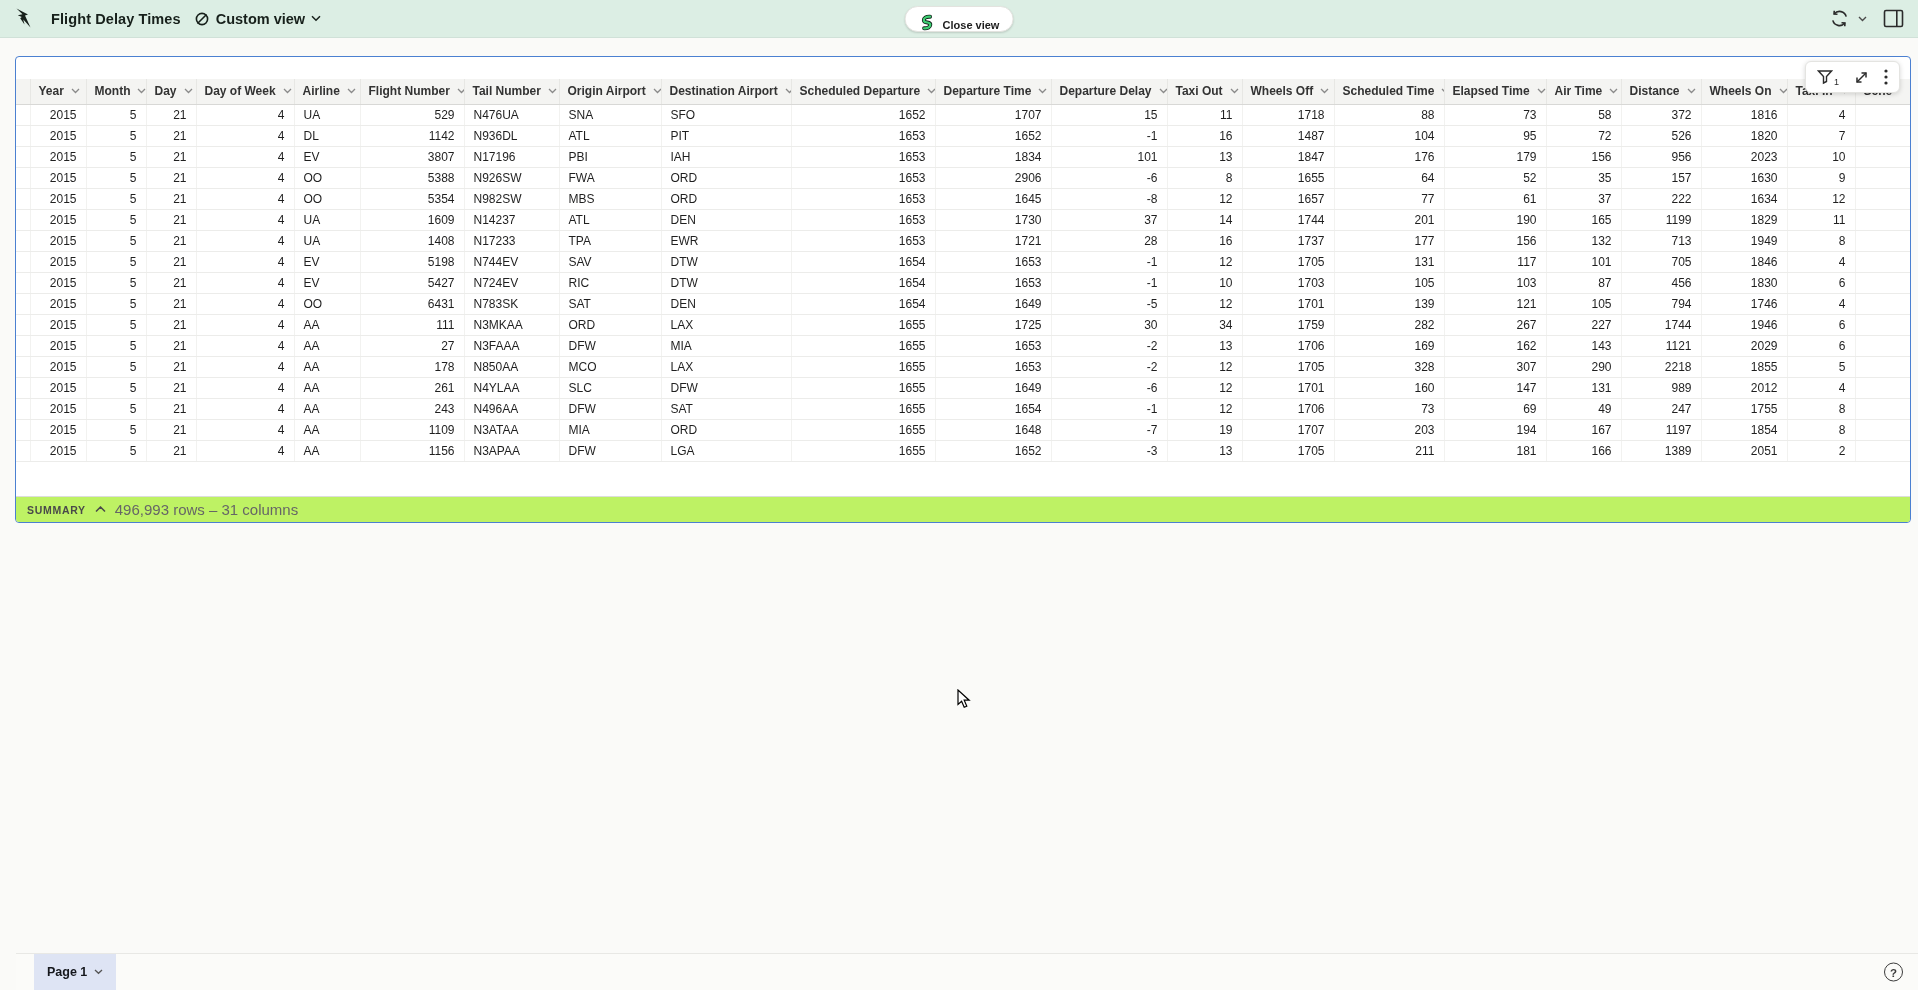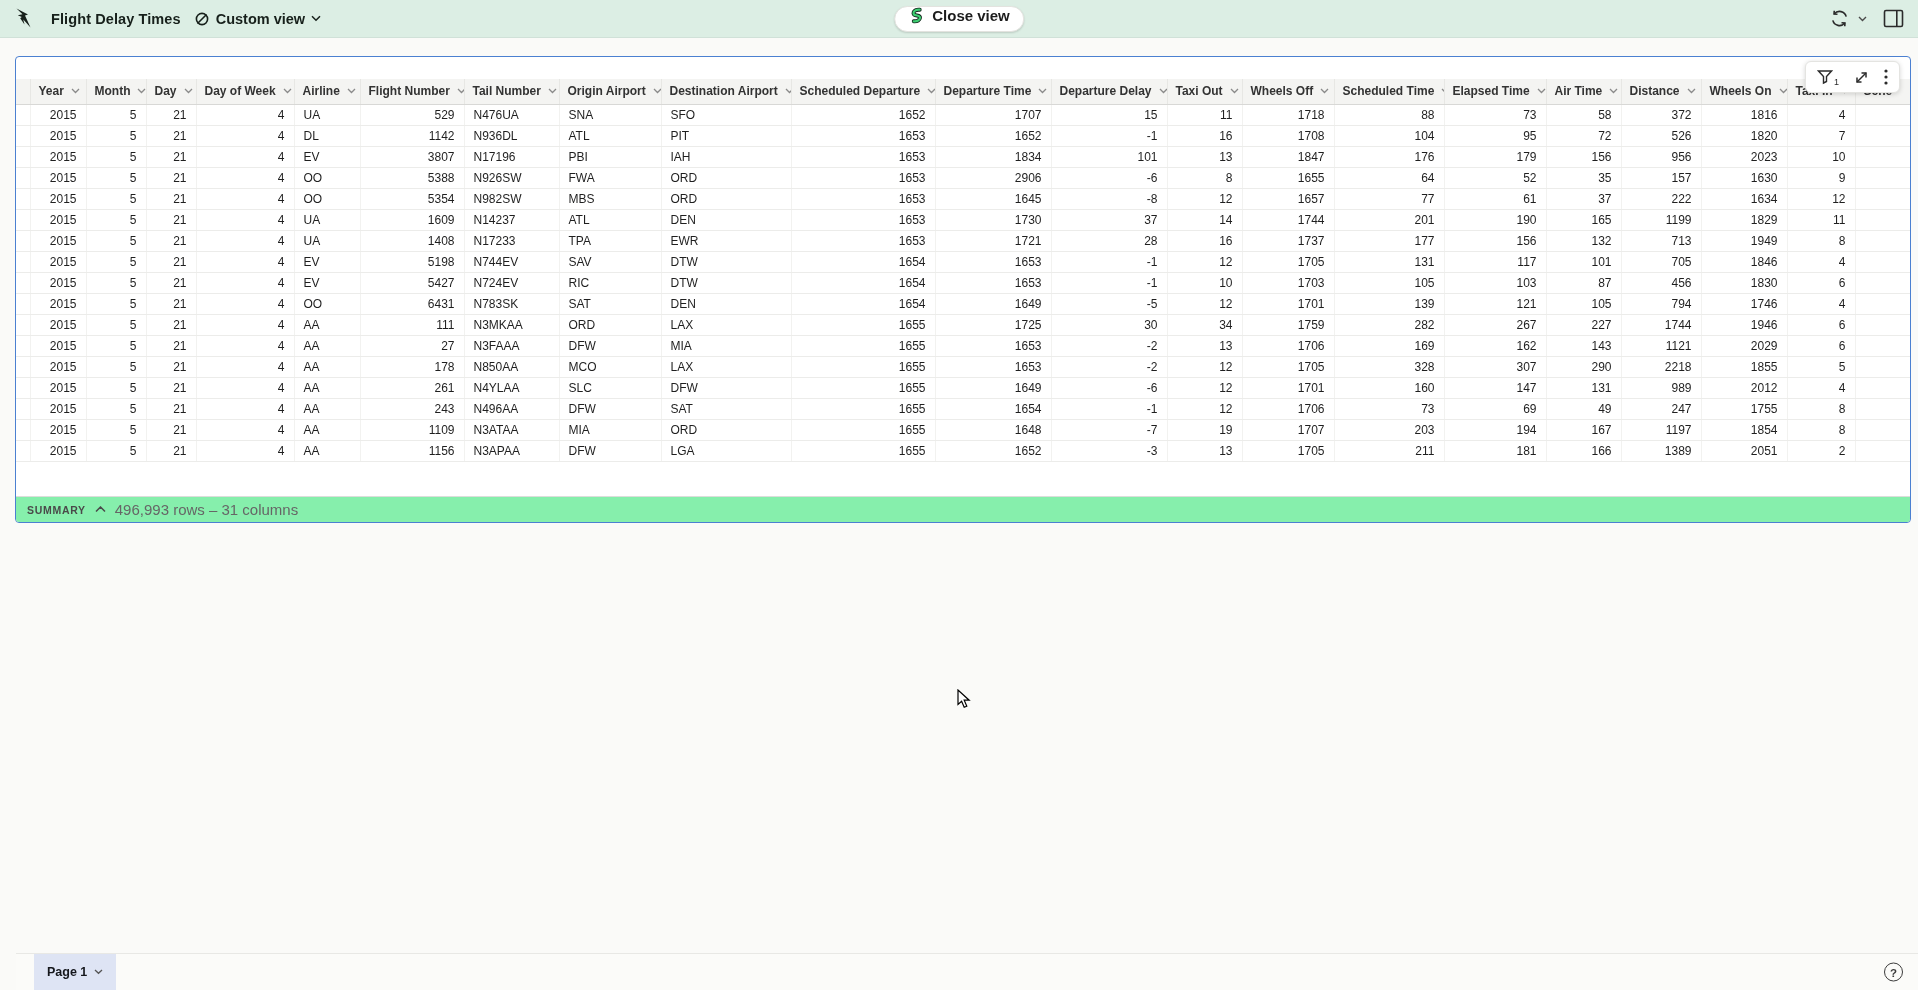--- a/index.html
+++ b/index.html
@@ -19,22 +19,22 @@
   }
   .logo { width: 24px; height: 26px; display: flex; align-items: center; justify-content: center; }
   .app-title { margin-left: 13px; font-size: 14.5px; font-weight: 700; color: #17201b; letter-spacing: .1px; }
   .view-chip { margin-left: 13px; display: flex; align-items: center; gap: 6px; cursor: pointer; }
   .view-chip .label { font-size: 14.5px; font-weight: 700; color: #17201b; }
   .close-btn {
     position: absolute; left: 50%; top: 6px; transform: translateX(-50%);
     height: 26px; padding: 0 13px; border-radius: 13px;
     background: #ffffff; border: 1px solid #e3e3df;
     box-shadow: 0 1px 2px rgba(0,0,0,0.14);
-    display: flex; align-items: flex-start; gap: 7px;
-    font-size: 15px; font-weight: 700; color: #1c1c1c; cursor: pointer;
+    display: flex; align-items: flex-end; gap: 7px;
+    font-size: 11px; font-weight: 700; color: #1c1c1c; cursor: pointer;
   }
   .topbar-right { margin-left: auto; display: flex; align-items: center; gap: 8px; }
   .tb-icon { display: flex; align-items: center; justify-content: center; cursor: pointer; }
   
   .main { position: absolute; top: 38px; left: 0; right: 0; bottom: 37px; background: #fafaf8; }
   .card {
     position: absolute; left: 15px; top: 18px; width: 1896px; height: 467px;
     background: #ffffff; border: 1.5px solid #4b80d1; border-radius: 4px;
     display: flex; flex-direction: column; overflow: hidden;
   }
@@ -62,21 +62,21 @@
   th .hwrap { display: inline-flex; align-items: center; gap: 7px; }
   td {
     height: 21px; font-size: 12px; color: #1f1f1f;
     padding: 0 9px; border-bottom: 1px solid #ececea; border-right: 1px solid #f2f2f0;
     white-space: nowrap; overflow: hidden; background: #fff;
   }
   td.r { text-align: right; }
   td.l { text-align: left; }
   
   .summary-bar {
-    flex: none; height: 26px; background: #86efac; border-top: 1px solid #dddddb;
+    flex: none; height: 26px; background: #bef264; border-top: 1px solid #dddddb;
     display: flex; align-items: center; padding: 0 11px; gap: 9px;
   }
   .summary-label { font-size: 10.5px; font-weight: 700; letter-spacing: .7px; color: #4a4a4a; }
   .summary-text { font-size: 15px; color: #666; }
   
   .footer {
     position: absolute; bottom: 0; left: 16px; right: 0; height: 37px;
     background: #fbfbf9; border-top: 1px solid #e8e8e5;
     display: flex; align-items: stretch;
   }
@@ -404,21 +404,21 @@
               <td class="r">4</td>
               <td class="l">DL</td>
               <td class="r">1142</td>
               <td class="l">N936DL</td>
               <td class="l">ATL</td>
               <td class="l">PIT</td>
               <td class="r">1653</td>
               <td class="r">1652</td>
               <td class="r">-1</td>
               <td class="r">16</td>
-              <td class="r">1708</td>
+              <td class="r">1487</td>
               <td class="r">104</td>
               <td class="r">95</td>
               <td class="r">72</td>
               <td class="r">526</td>
               <td class="r">1820</td>
               <td class="r">7</td>
               <td class="r"></td>
             </tr>
             <tr>
               <td class="l"></td>

